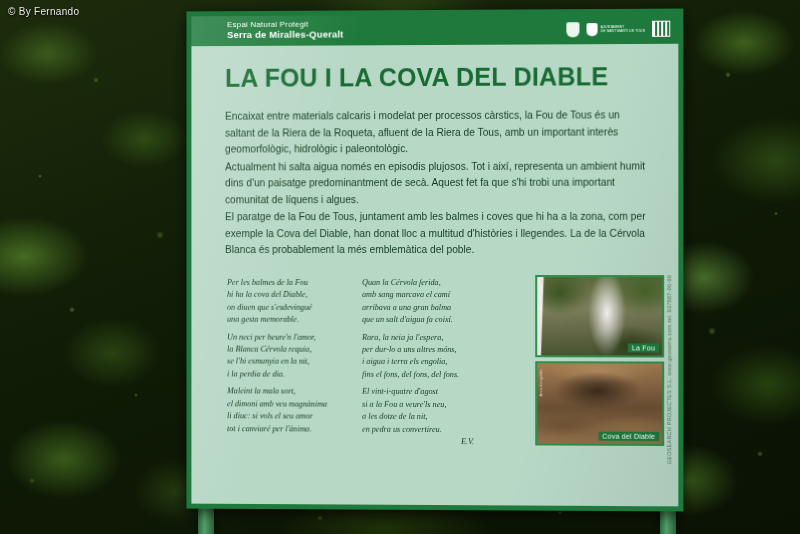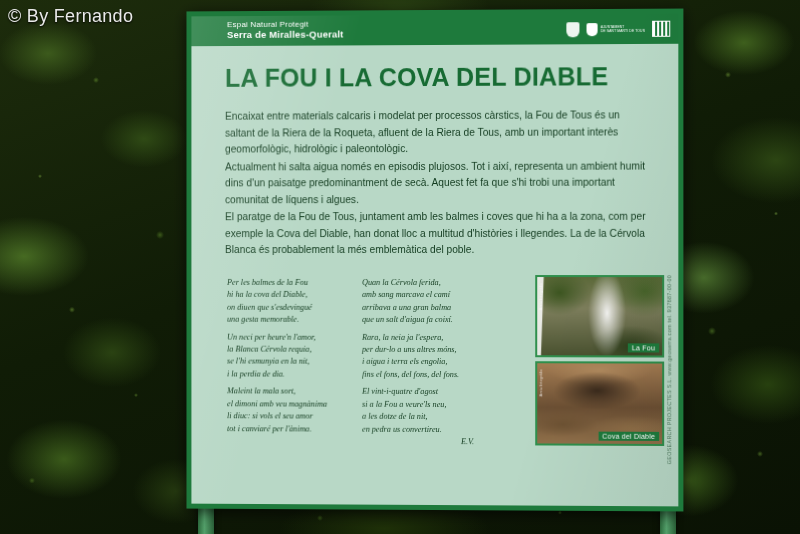--- a/index.html
+++ b/index.html
@@ -64,21 +64,21 @@
       radial-gradient(circle 3px at 40% 97%, #4f7a22 0%, rgba(0,0,0,0) 100%),
       radial-gradient(circle 2px at 70% 96%, #618f2d 0%, rgba(0,0,0,0) 100%);
   }
 
   
   #watermark {
     position: absolute;
     left: 8px;
     top: 6px;
     color: #e9e9e9;
-    font-size: 18px;
+    font-size: 10px;
     letter-spacing: .3px;
     text-shadow: 0 1px 2px rgba(0,0,0,.9);
     display: flex;
     align-items: center;
     gap: 4px;
   }
 
   
   #panel {
     position: absolute;

